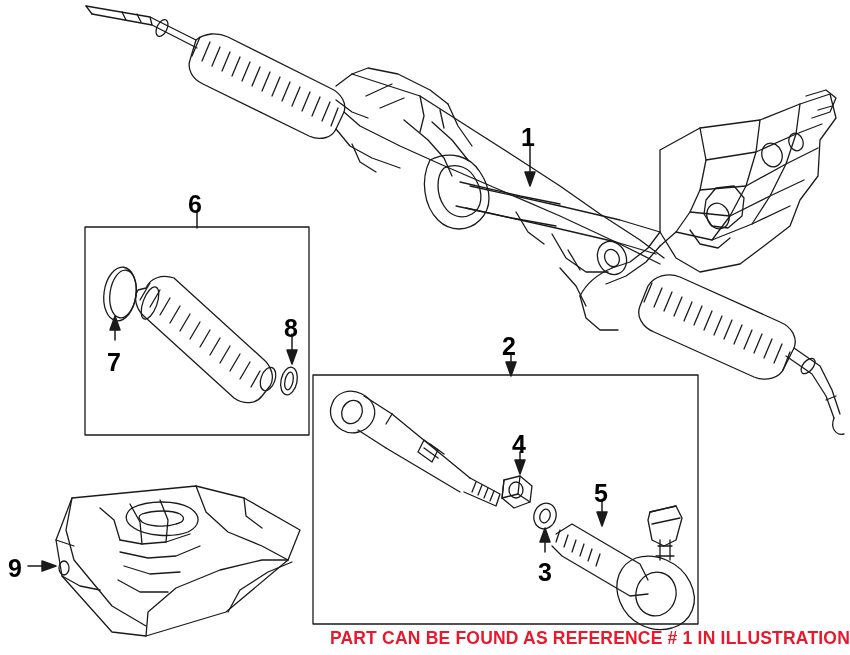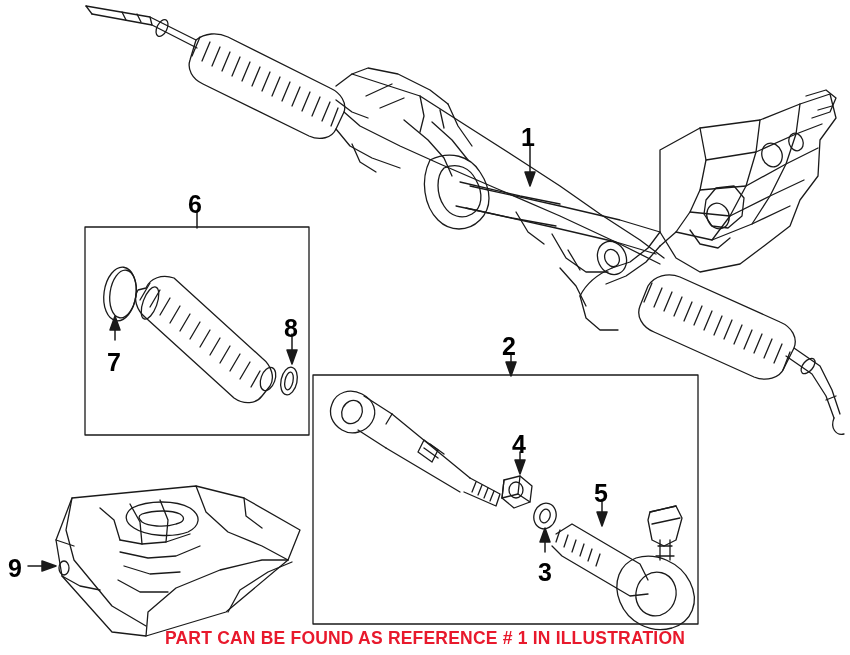--- a/index.html
+++ b/index.html
@@ -31,21 +31,21 @@
     font-weight: 700;
     color: #000000;
     line-height: 1;
     white-space: nowrap;
   }
   #footer-note {
     position: absolute;
     left: 0;
     right: 0;
     bottom: 6px;
-    text-align: center;
+    text-align: right;
     font-family: "Liberation Sans", sans-serif;
     font-size: 17.5px;
     font-weight: 700;
     color: #e8192c;
     letter-spacing: 0.2px;
     white-space: nowrap;
   }
 </style>
 </head>
 <body>

